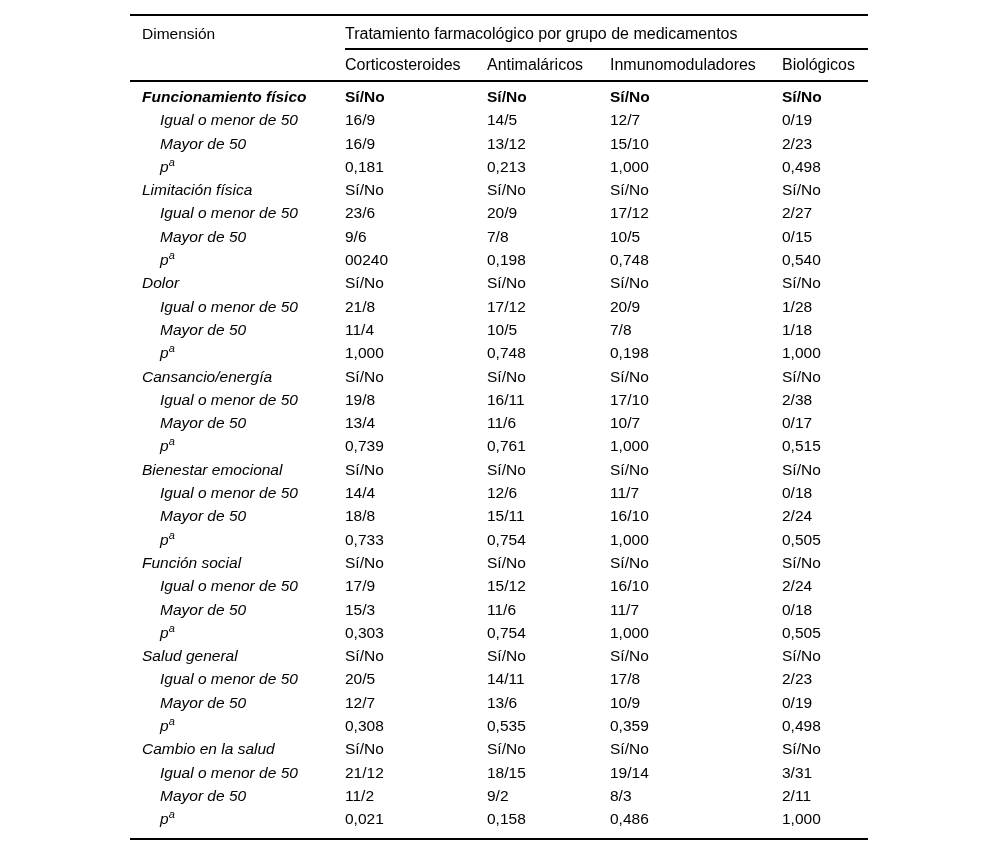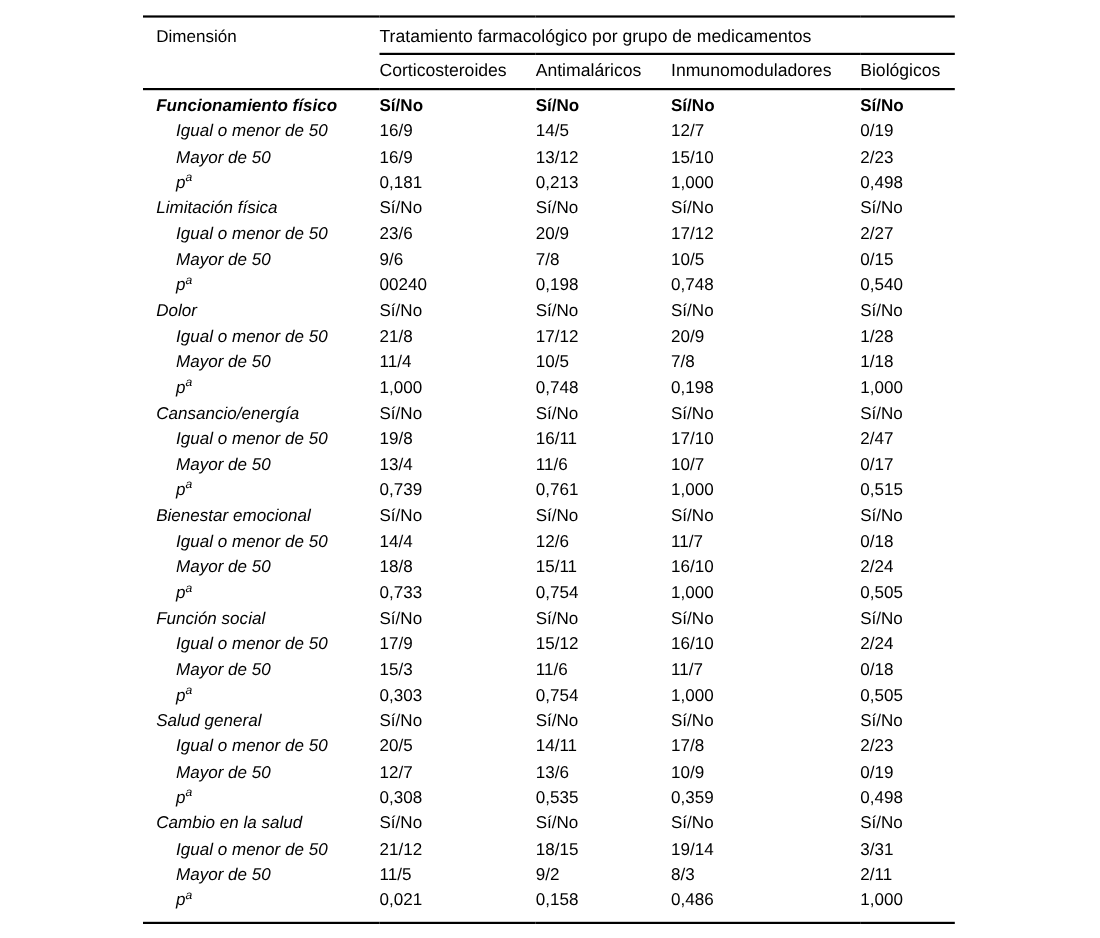--- a/index.html
+++ b/index.html
@@ -161,21 +161,21 @@
           <td class="val">Sí/No</td>
           <td class="val">Sí/No</td>
           <td class="val">Sí/No</td>
           <td class="val">Sí/No</td>
         </tr>
         <tr>
           <td class="lbl indent">Igual o menor de 50</td>
           <td class="val">19/8</td>
           <td class="val">16/11</td>
           <td class="val">17/10</td>
-          <td class="val">2/47</td>
+          <td class="val">2/38</td>
         </tr>
         <tr>
           <td class="lbl indent">Mayor de 50</td>
           <td class="val">13/4</td>
           <td class="val">11/6</td>
           <td class="val">10/7</td>
           <td class="val">0/17</td>
         </tr>
         <tr>
           <td class="lbl indent"><span>p</span><sup>a</sup></td>
@@ -277,21 +277,21 @@
         </tr>
         <tr>
           <td class="lbl indent">Igual o menor de 50</td>
           <td class="val">21/12</td>
           <td class="val">18/15</td>
           <td class="val">19/14</td>
           <td class="val">3/31</td>
         </tr>
         <tr>
           <td class="lbl indent">Mayor de 50</td>
-          <td class="val">11/5</td>
+          <td class="val">11/2</td>
           <td class="val">9/2</td>
           <td class="val">8/3</td>
           <td class="val">2/11</td>
         </tr>
         <tr>
           <td class="lbl indent"><span>p</span><sup>a</sup></td>
           <td class="val">0,021</td>
           <td class="val">0,158</td>
           <td class="val">0,486</td>
           <td class="val">1,000</td>

